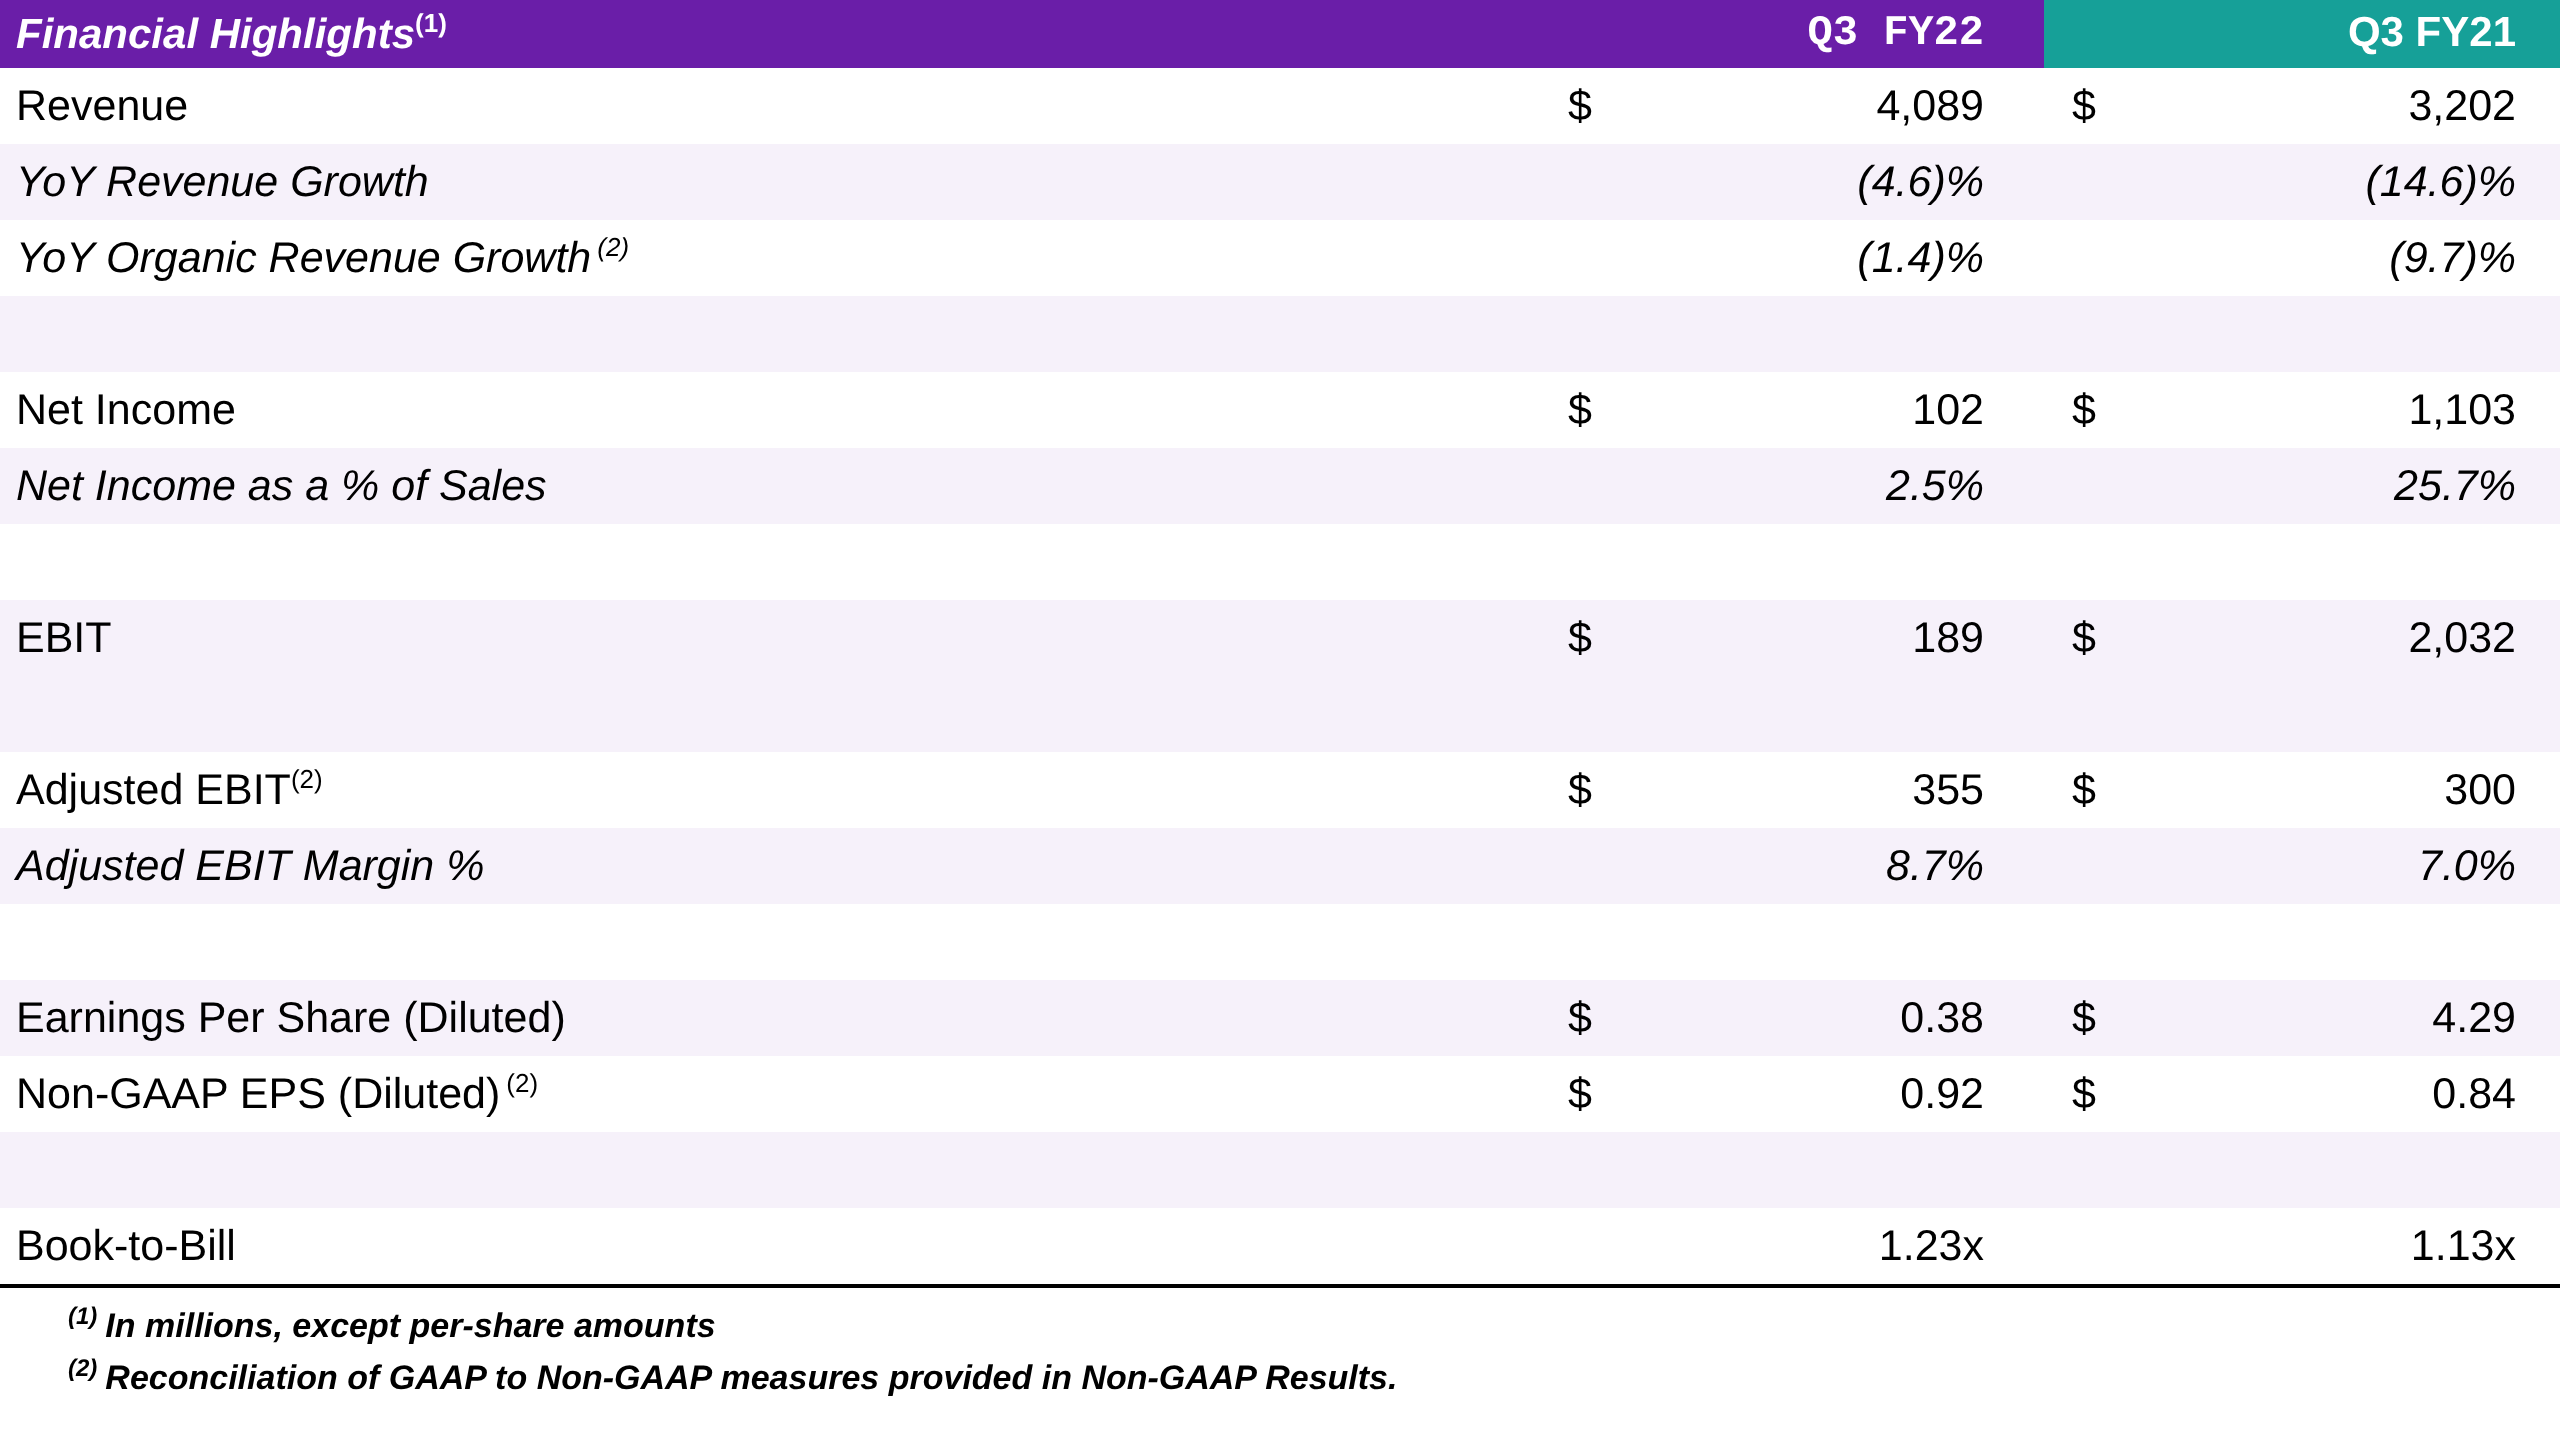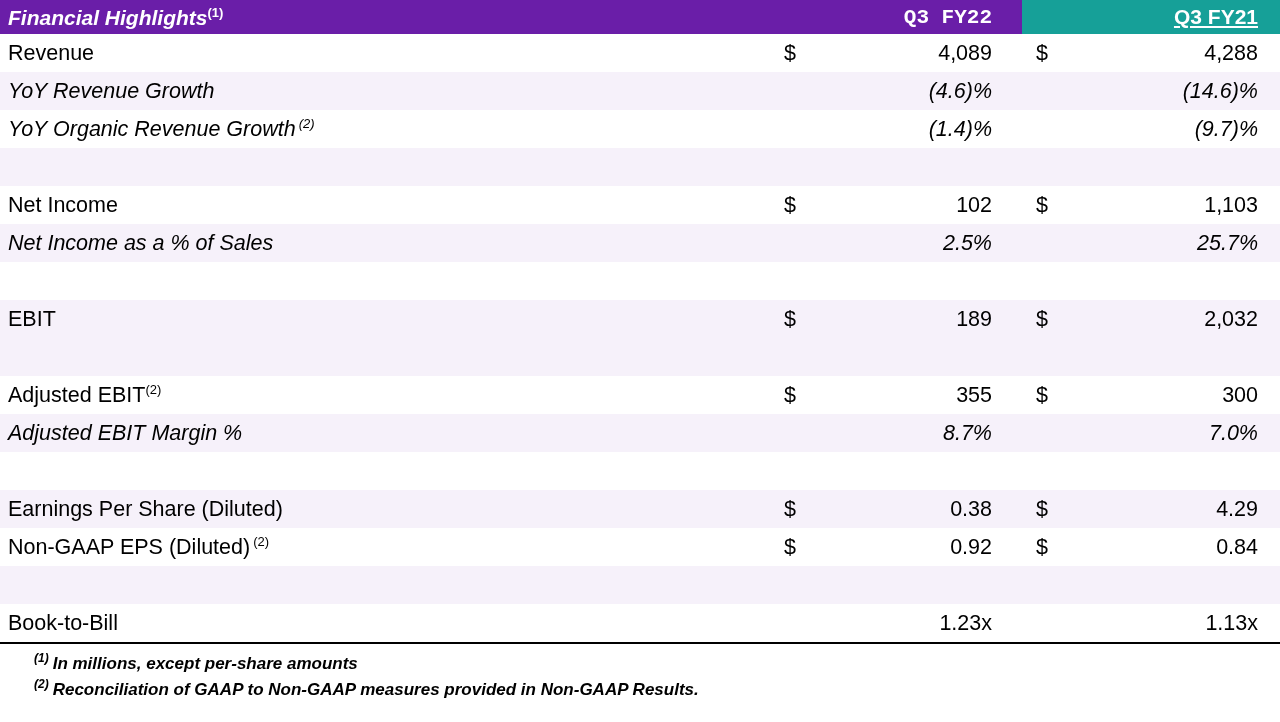--- a/index.html
+++ b/index.html
@@ -51,21 +51,20 @@
     font-style: italic;
   }
   th.h-cur1, th.h-val1 {
     background: #6a1ea8;
     text-align: right;
   }
   th.h-val1 { padding-right: 30px !important; }
   th.h-cur2, th.h-val2 {
     background: #16a098;
     text-align: right;
-    text-decoration: underline;
   }
   th.h-val2 { padding-right: 22px !important; }
   .sup-hdr {
     font-size: 13px;
     vertical-align: super;
     font-style: normal;
   }
 
   
   tr.data td {
@@ -149,21 +148,21 @@
         <th class="h-cur2" style="background: rgb(22, 160, 152);"></th>
         <th class="h-val2" style="background: rgb(22, 160, 152);">Q3 FY21</th>
       </tr>
     </thead>
     <tbody id="table-body">
         <tr class="data plain">
           <td class="label"><span>Revenue</span></td>
           <td class="cur">$</td>
           <td class="val1">4,089</td>
           <td class="cur">$</td>
-          <td class="val2">4,288</td>
+          <td class="val2">3,202</td>
         </tr>
         <tr class="data italic tint">
           <td class="label"><span>YoY Revenue Growth</span></td>
           <td class="cur"></td>
           <td class="val1">(4.6)%</td>
           <td class="cur"></td>
           <td class="val2">(14.6)%</td>
         </tr>
         <tr class="data italic plain">
           <td class="label"><span>YoY Organic Revenue Growth</span><span class="sup-sp">(2)</span></td>

